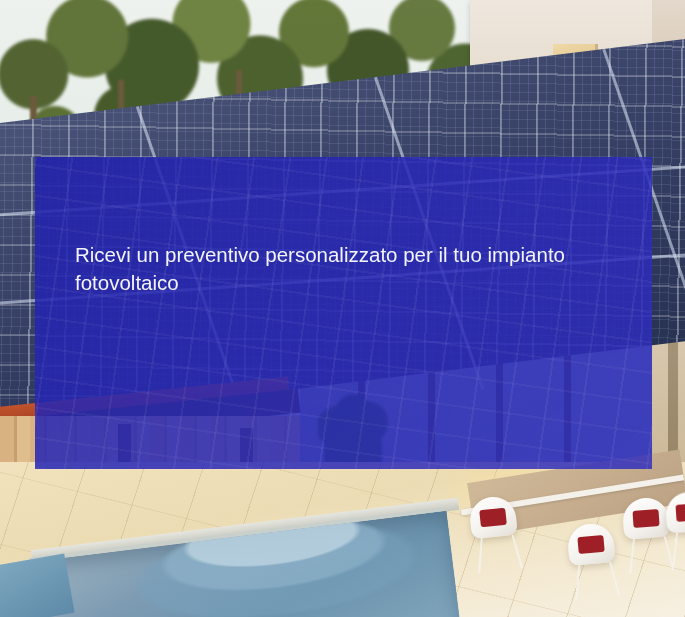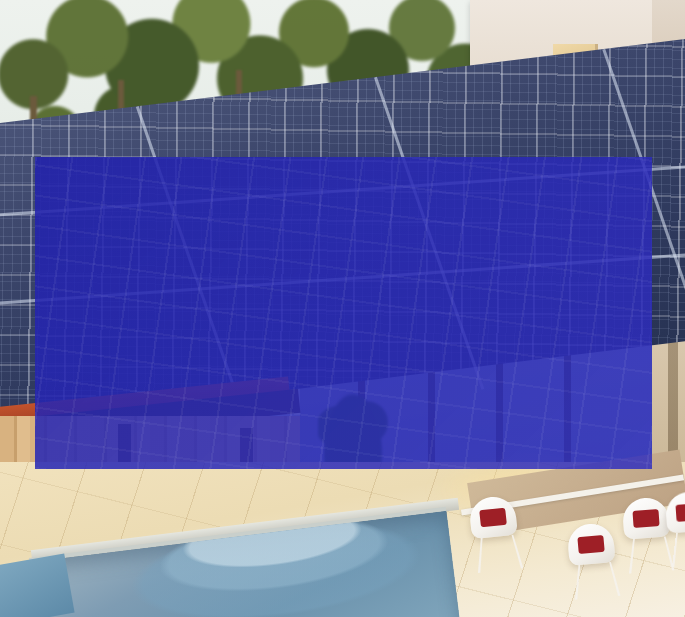--- a/index.html
+++ b/index.html
@@ -449,15 +449,16 @@
     </div>
     <div class="chair chair-4">
       <div class="cushion"></div>
       <div class="legs"></div>
     </div>
 
     <div class="photo-soften"></div>
   </div>
 
   <div class="overlay-card">
+    <p class="hero-sub">Ricevi un preventivo personalizzato per il tuo impianto fotovoltaico</p>
   </div>
 
 </div>
 
 </body></html>

